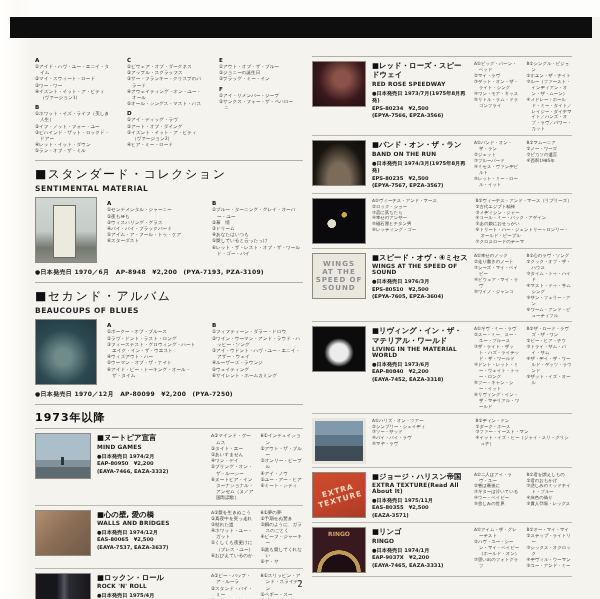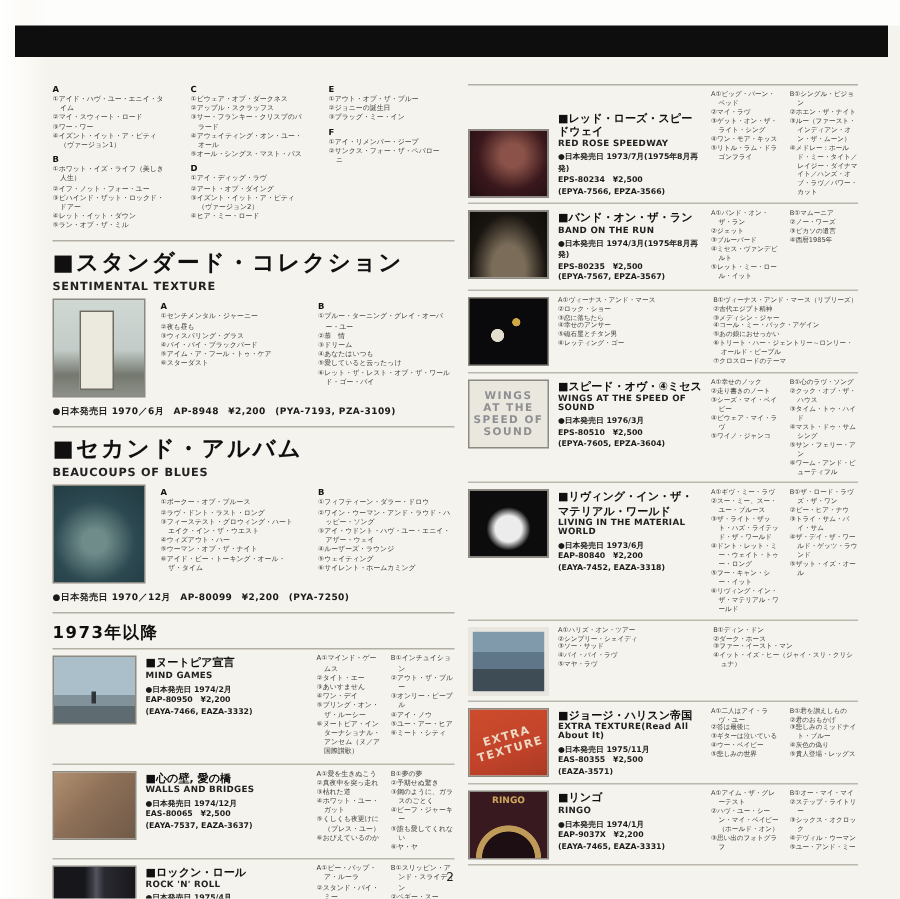--- a/index.html
+++ b/index.html
@@ -20,34 +20,34 @@
   .side-label{font-size:5.6px;font-weight:bold;margin:3px 0 1px;color:#111;}
   .track{font-size:4.6px;line-height:1.35;padding-left:5px;text-indent:-5px;color:#3c3a36;}
   .col-right .track{font-size:4.4px;}
 
   
   .top-tracklist{display:flex;gap:14px;padding-bottom:6px;border-bottom:1px solid #b3afa4;min-height:84px;}
   .tcol{width:78px;}
 
   
   .big-section{border-bottom:1px solid #b3afa4;padding:5px 0 5px;}
-  .big-title-jp{font-size:15px;font-weight:bold;letter-spacing:1.5px;color:#101010;}
+  .big-title-jp{font-size:12px;font-weight:normal;letter-spacing:1.5px;color:#101010;}
   .big-title-en{font-size:7.5px;font-weight:bold;margin-top:1px;letter-spacing:0.5px;}
   .big-body{display:flex;gap:10px;margin-top:4px;}
   .big-cover{width:62px;height:66px;}
   .big-sides{display:flex;gap:14px;flex:1;}
   .big-sides .side-col{flex:1;}
   .release-line{font-size:6px;font-weight:600;margin-top:5px;color:#1a1a1a;letter-spacing:0.3px;}
 
   
   .era-header{font-size:11px;font-weight:bold;color:#0e0e0e;padding:5px 0 3px;border-bottom:1px solid #b3afa4;letter-spacing:1px;}
 
   
   .album-row{display:flex;gap:6px;padding:4px 0 3px;border-bottom:1px solid #bcb8ad;align-items:flex-start;}
-  .col-right .album-row:first-child{border-top:1px solid #b3afa4;align-items:flex-end;}
+  .col-right .album-row:first-child{border-top:1px solid #b3afa4;}
   .cover{flex:none;border:1px solid #8d8a82;position:relative;overflow:hidden;box-sizing:border-box;}
   .album-row .cover{width:56px;height:46px;}
   .col-right .album-row .cover{width:54px;height:46px;}
   .info{flex:none;width:108px;}
   .col-right .info{width:96px;}
   .info-title-jp{font-size:7.4px;font-weight:bold;line-height:1.25;color:#101010;}
   .info-title-en{font-size:5.8px;font-weight:bold;margin:1px 0 3px;letter-spacing:0.2px;}
   .release{font-size:5.2px;line-height:1.45;font-weight:600;color:#1c1c1c;}
   .tracks{display:flex;gap:7px;flex:1;}
   .tracks .side-col{flex:1;}
@@ -120,21 +120,21 @@
         <div class="track">②ジョニーの誕生日</div>
         <div class="track">③プラッグ・ミー・イン</div>
         <div class="side-label">F</div>
         <div class="track">①アイ・リメンバー・ジープ</div>
         <div class="track">②サンクス・フォー・ザ・ペパローニ</div>
       </div>
     </div>
   <div id="big-sections">
       <section class="big-section">
         <div class="big-title-jp">■スタンダード・コレクション</div>
-        <div class="big-title-en">SENTIMENTAL TEXTURE</div>
+        <div class="big-title-en">SENTIMENTAL MATERIAL</div>
         <div class="big-body">
           <div class="cover big-cover cv-sentimental-journey"></div>
           <div class="big-sides">
             <div class="side-col">
               <div class="side-label">A</div>
               <div class="track">①センチメンタル・ジャーニー</div>
               <div class="track">②夜も昼も</div>
               <div class="track">③ウィスパリング・グラス</div>
               <div class="track">④バイ・バイ・ブラックバード</div>
               <div class="track">⑤アイム・ア・フール・トゥ・ケア</div>

